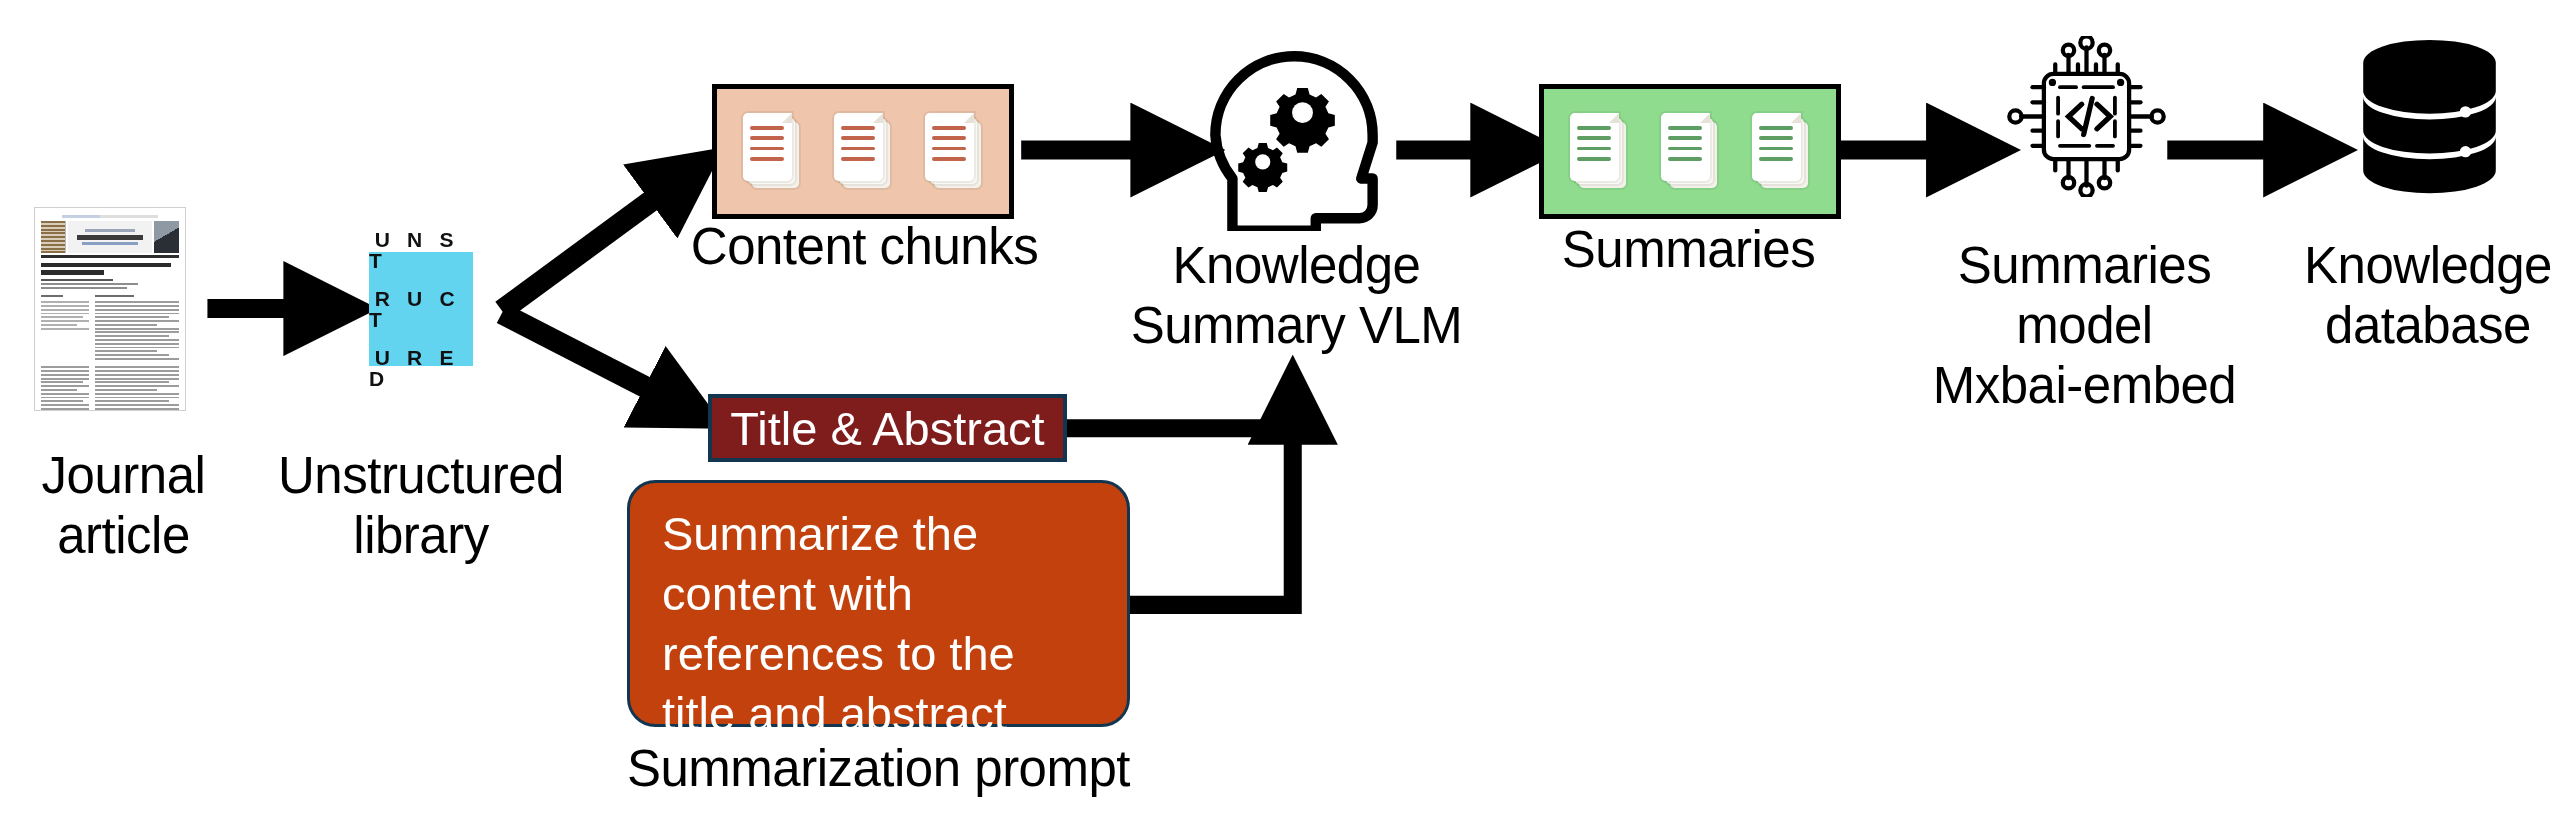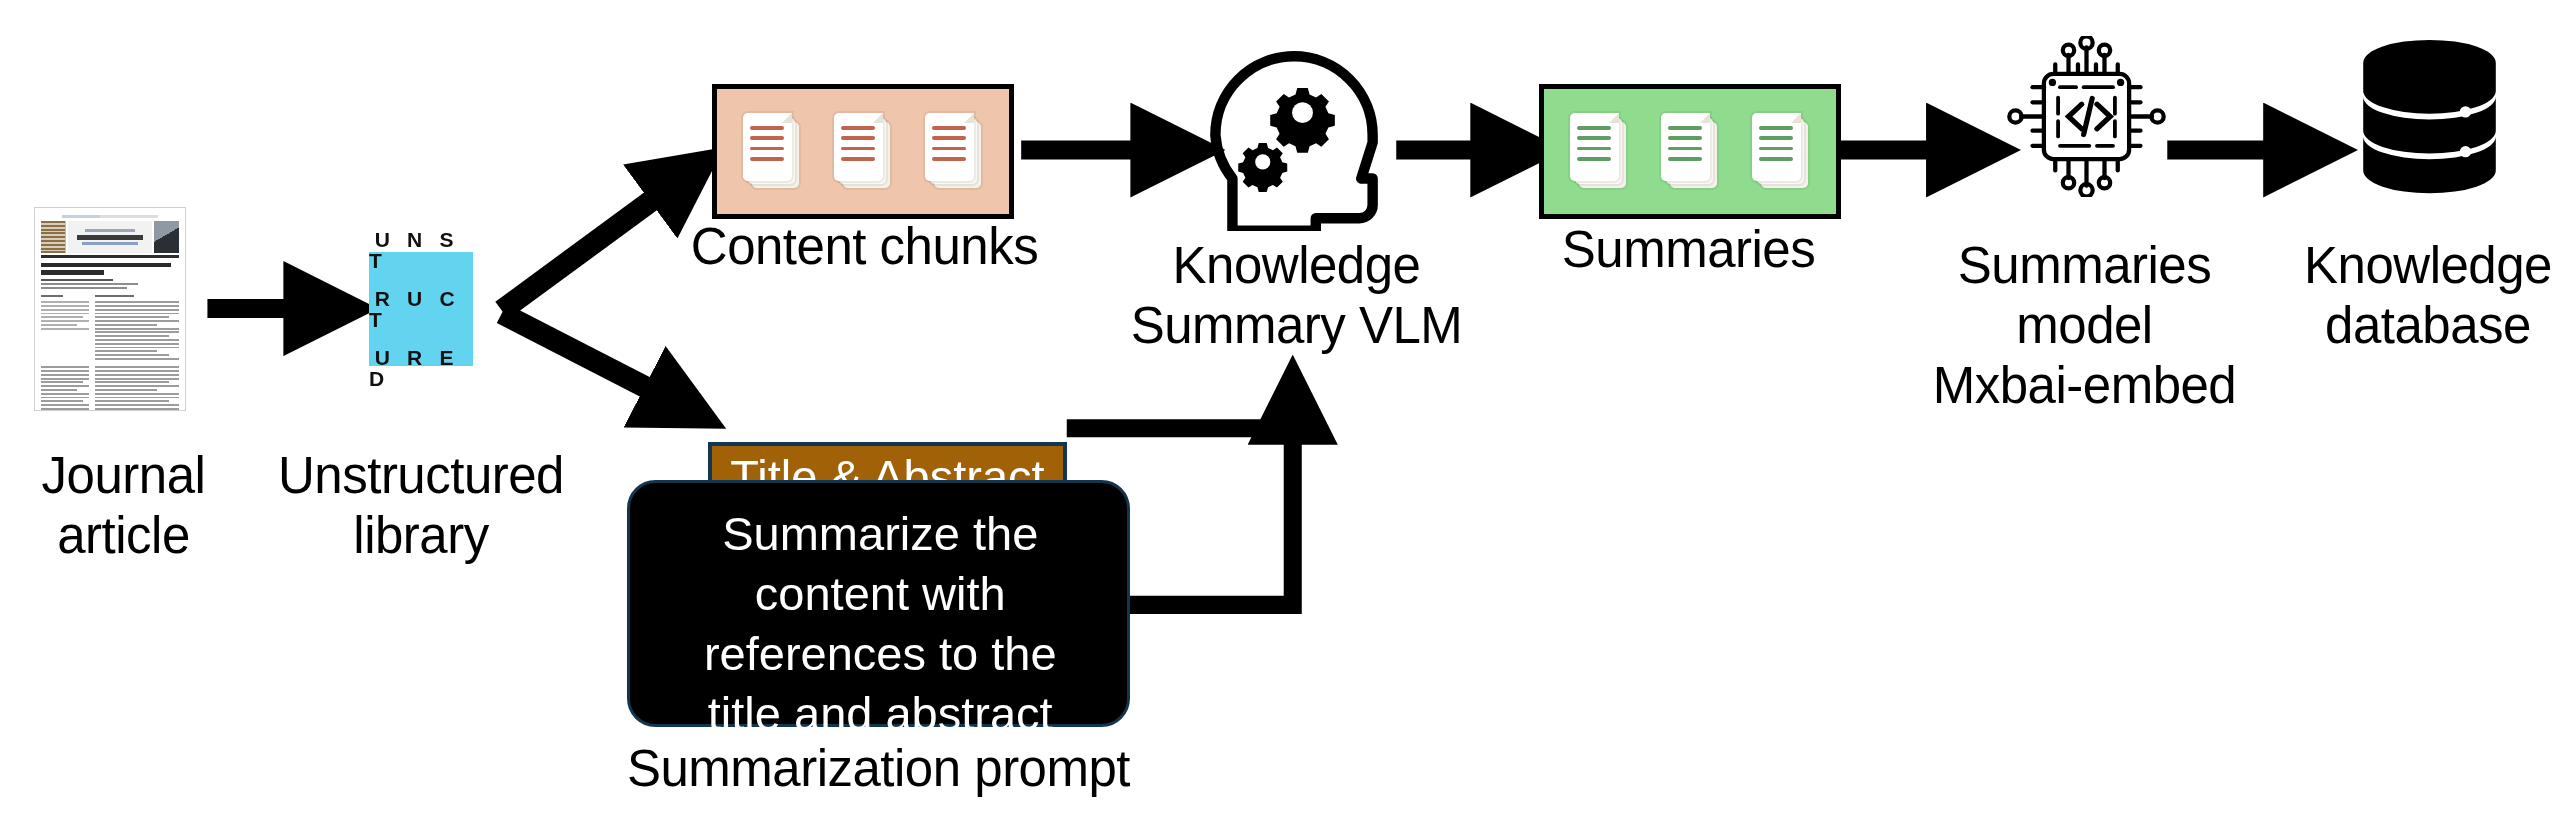--- a/index.html
+++ b/index.html
@@ -179,42 +179,40 @@
     display: block;
     height: 3.8px;
     border-radius: 1.9px;
     margin-bottom: 6.6px;
   }
   .chunks .docstack .lines i { background: #C2634C; }
   .summaries .docstack .lines i { background: #5E9E63; }
 
   
   .ta-box {
-    background: #a16207;
+    background: #7f1d1d;
     border: 4.7px solid #12364f;
     box-sizing: border-box;
     display: flex;
     align-items: center;
     justify-content: center;
     color: #ffffff;
     font-size: 47px;
     font-family: "Liberation Sans", sans-serif;
-    margin-top: 48px;
   }
   .prompt-box {
-    background: #000000;
+    background: #c2410c;
     border: 3.8px solid #12364f;
     border-radius: 28.5px;
     box-sizing: border-box;
     color: #ffffff;
     font-size: 47px;
     line-height: 1.28;
     padding: 21px 28.5px 23px 32px;
     font-family: "Liberation Sans", sans-serif;
-    text-align: center;
   }
 </style>
 </head>
 <body>
 
 <div id="canvas">
 
   <svg id="edges" viewBox="0 0 2712 872" xmlns="http://www.w3.org/2000/svg">
     <defs>
       <marker id="ah" viewBox="0 0 10 10" refX="7.2" refY="5" markerWidth="5.0" markerHeight="5.0" orient="auto-start-reverse">

